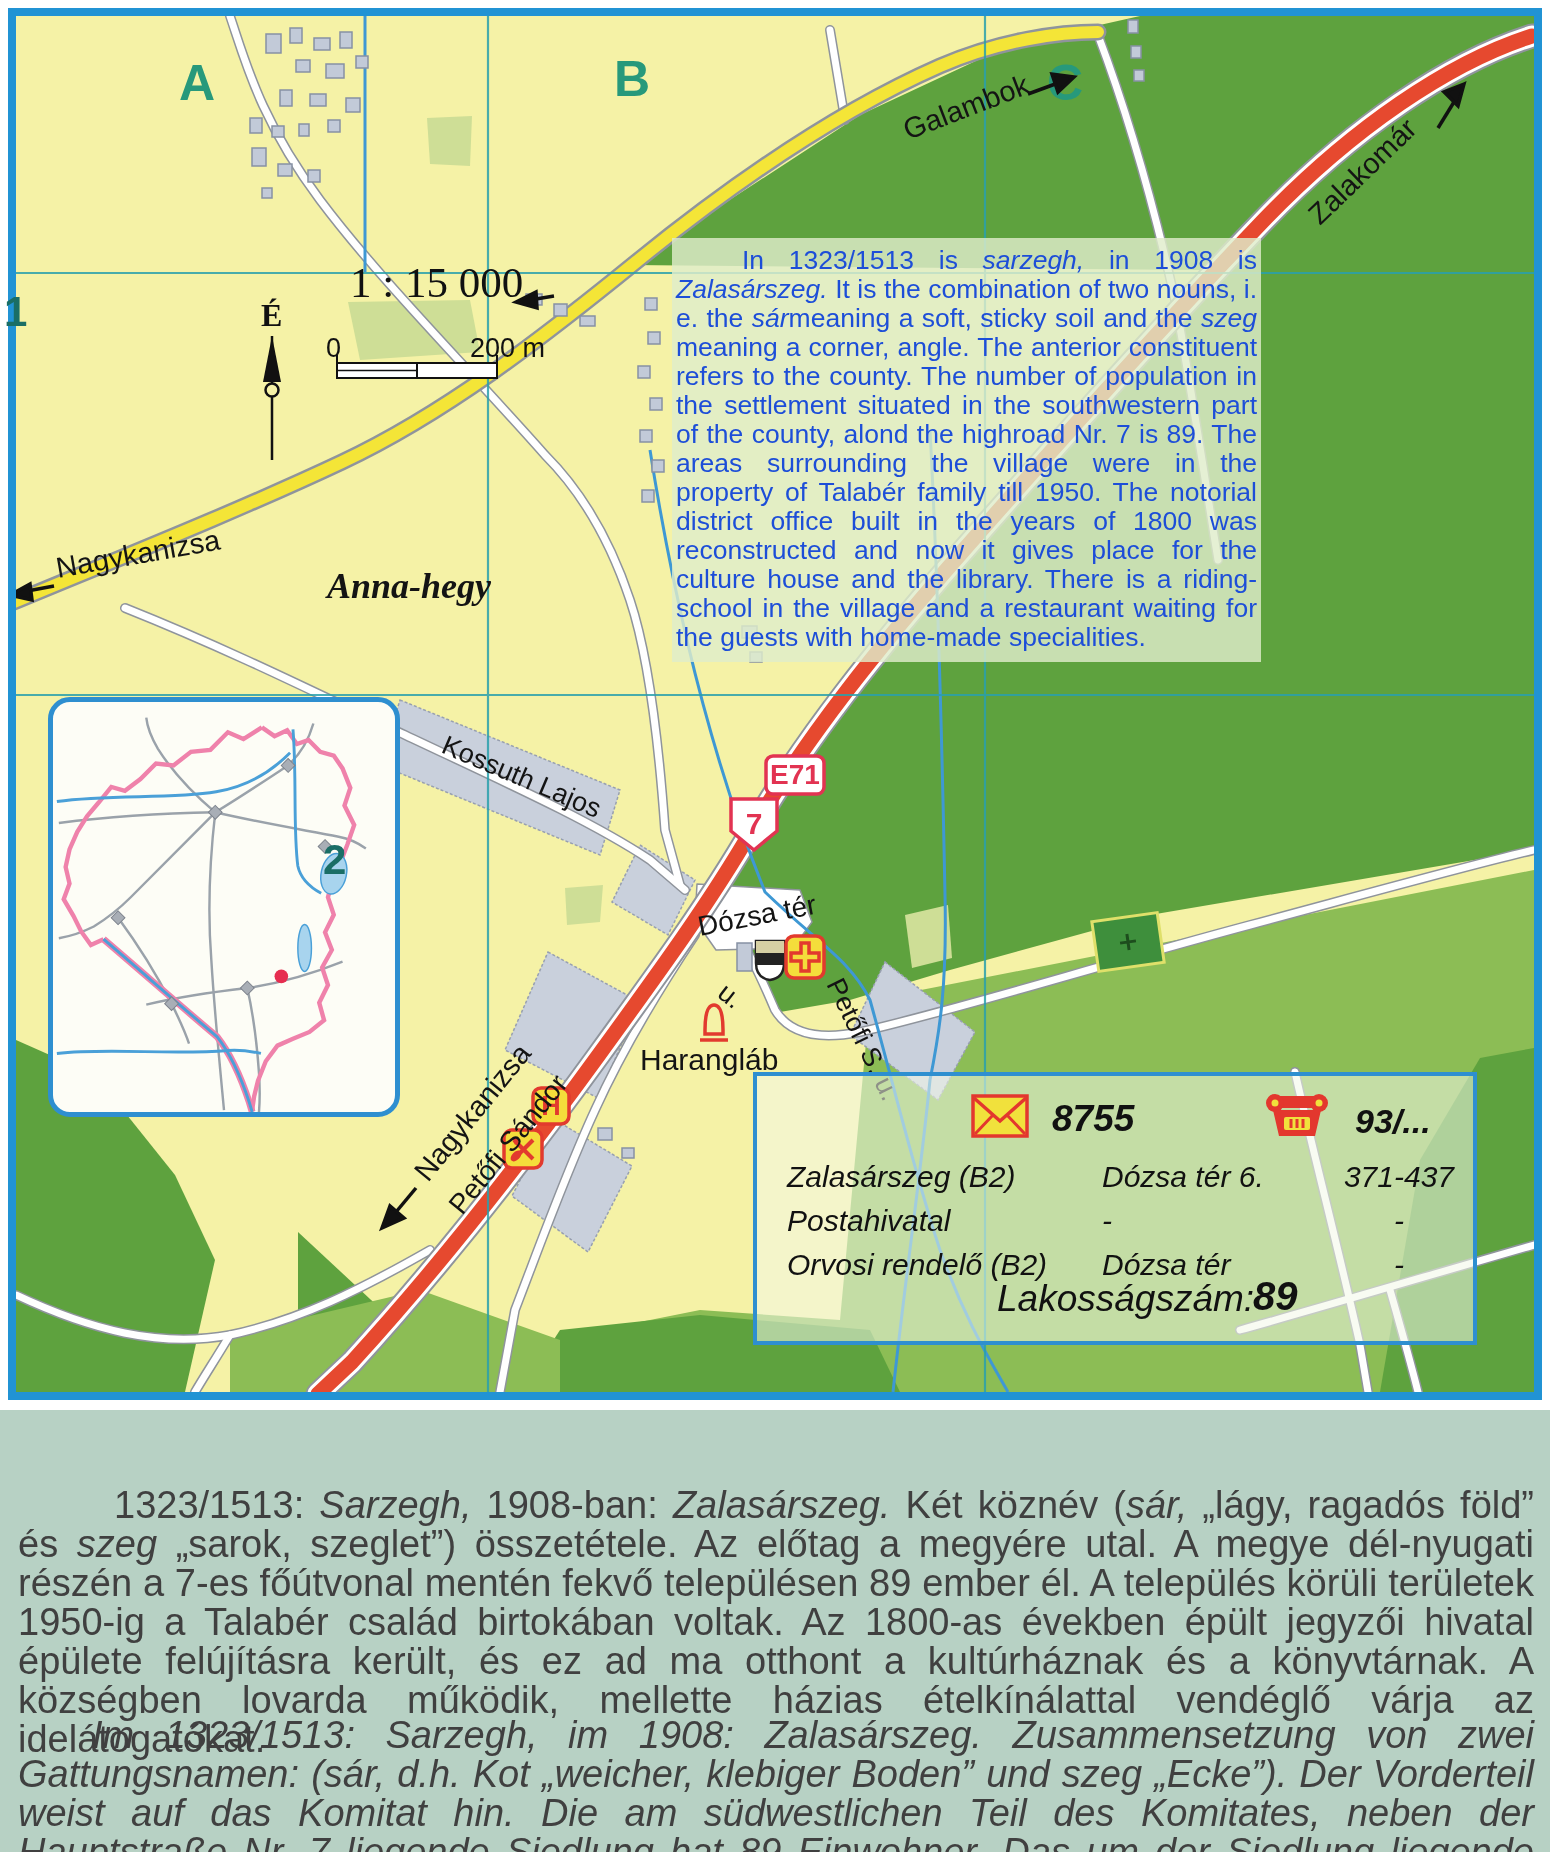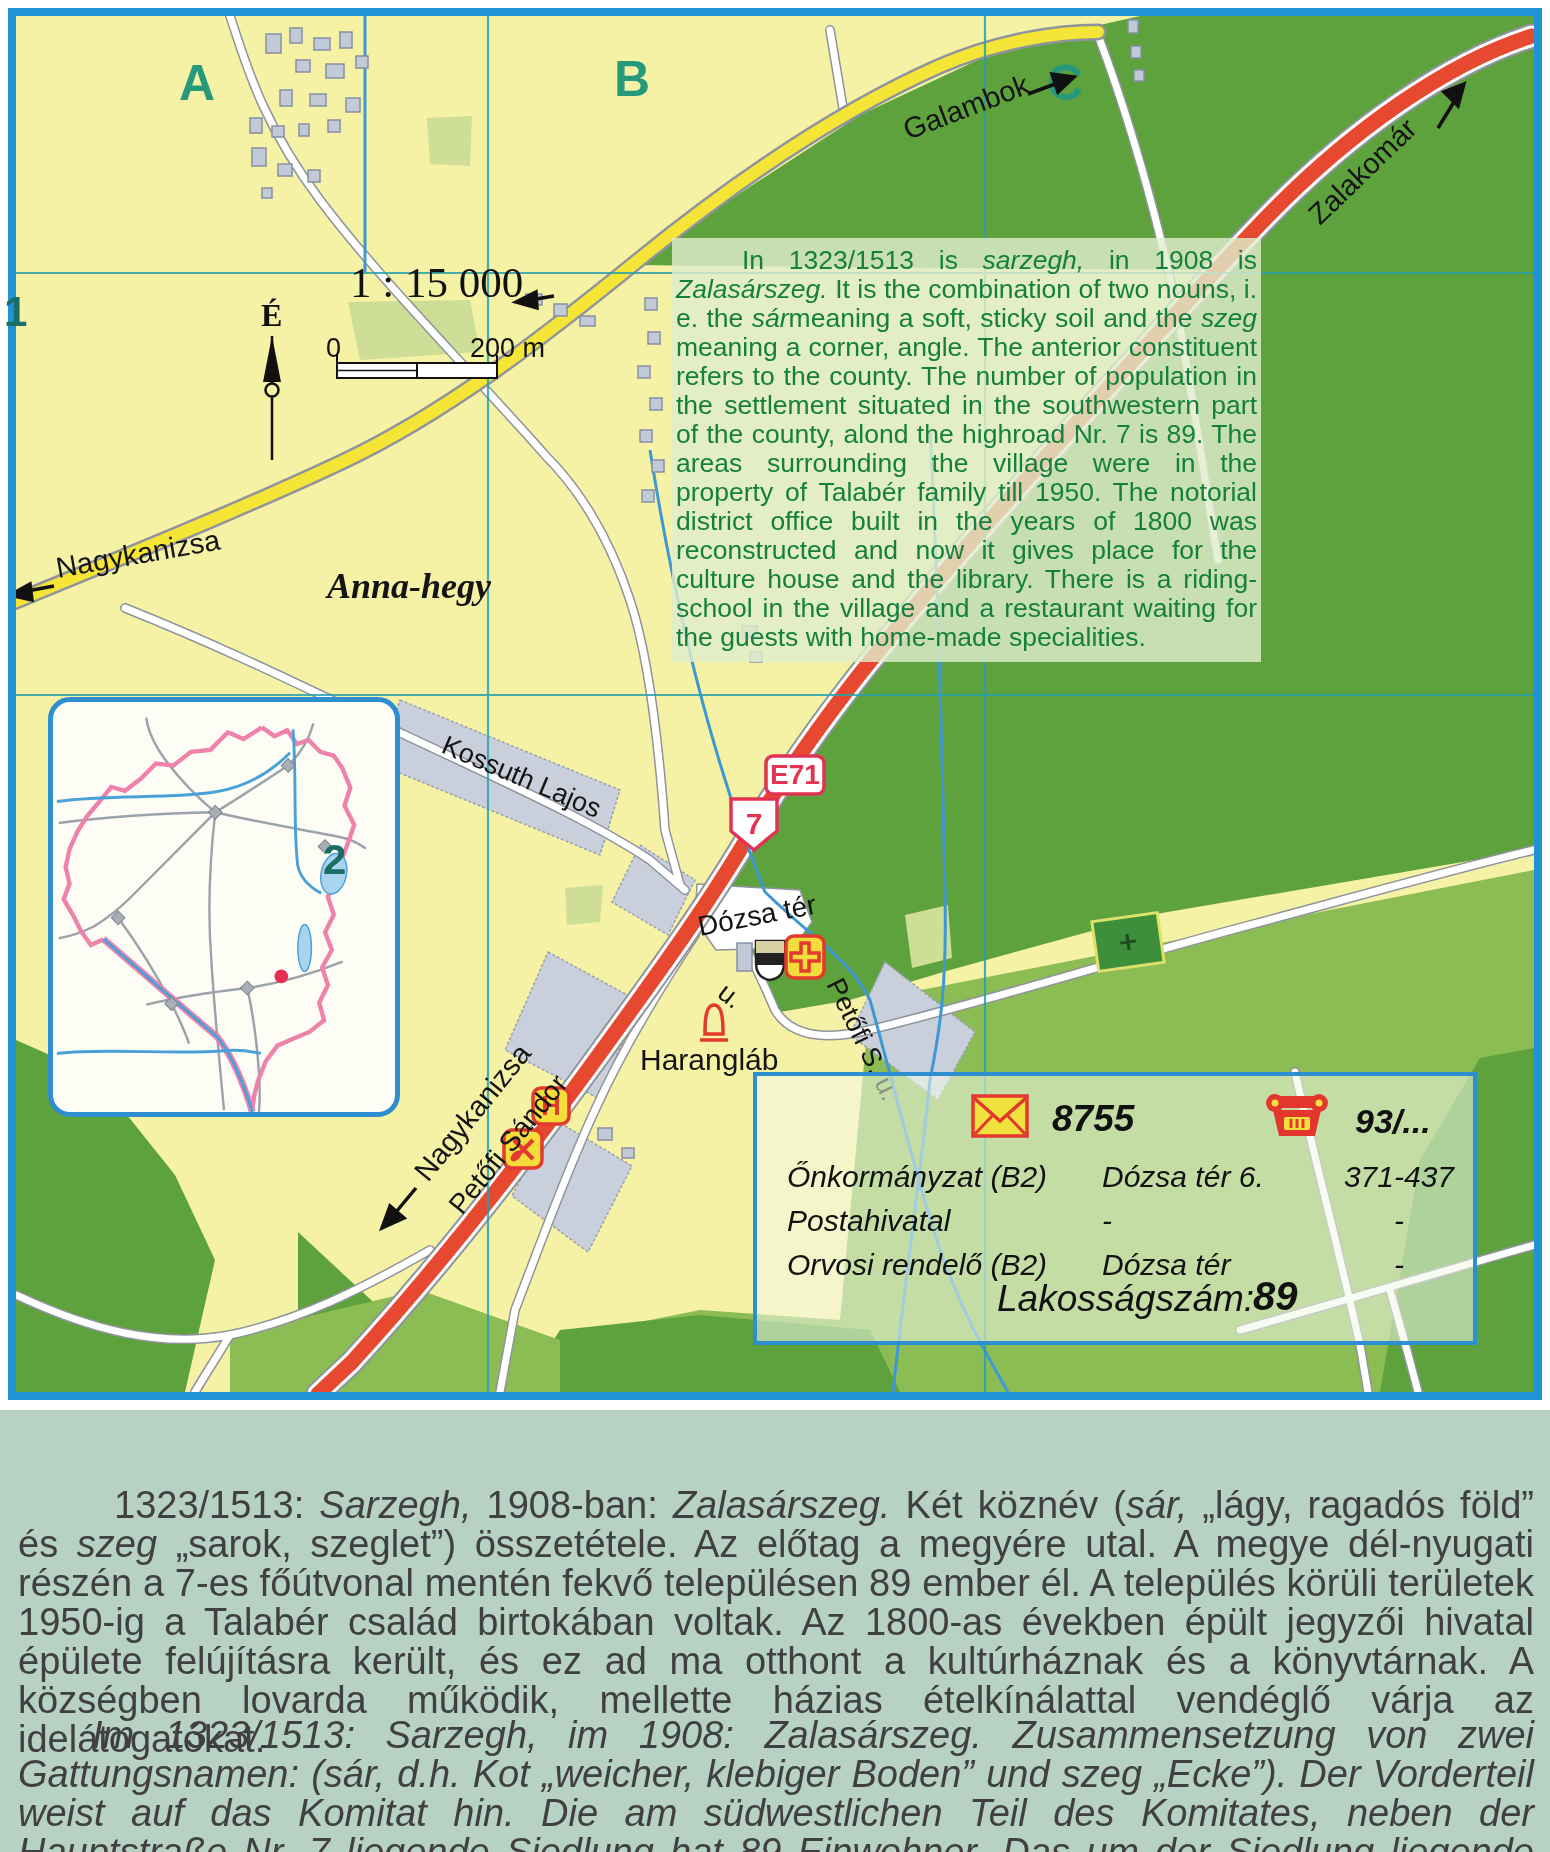--- a/index.html
+++ b/index.html
@@ -9,21 +9,21 @@
   #map-frame{position:absolute;left:8px;top:8px;width:1518px;height:1376px;
              border:8px solid #2193d4;background:#f5f2a6;}
   #map-svg{position:absolute;left:0;top:0;width:1518px;height:1376px;display:block;}
   
   .title-box{position:absolute;left:39px;top:124px;width:645px;height:92px;background:#fdfdfb;
              border:5px solid #2596d1;border-radius:16px;box-sizing:border-box;
              font-family:"Liberation Serif",serif;font-weight:bold;font-size:62px;
              letter-spacing:3px;color:#111;text-align:center;line-height:82px;
              box-shadow:0 0 0 2px #fdfdfb inset;}
   .en-desc{position:absolute;left:656px;top:222px;width:581px;background:rgba(223,237,203,0.82);
-           padding:8px 4px 10px 4px;font-size:26.5px;line-height:29px;color:#15803d;
+           padding:8px 4px 10px 4px;font-size:26.5px;line-height:29px;color:#1d4ed8;
            text-align:justify;text-indent:66px;}
   .inset{position:absolute;left:32px;top:681px;width:352px;height:420px;box-sizing:border-box;
          background:#fdfdf6;border:5px solid #2e8fd0;border-radius:22px;overflow:hidden;}
   .inset svg{width:100%;height:100%;display:block;}
   .info-box{position:absolute;left:737px;top:1056px;width:724px;height:273px;box-sizing:border-box;
             border:4px solid #2e8fd0;background:rgba(242,247,232,0.55);padding-left:44px;}
   .info-box .abs{position:absolute;}
   .ib-postal{left:295px;top:22px;font-size:37px;font-weight:bold;font-style:italic;color:#111;}
   .ib-prefix{left:598px;top:26px;font-size:34px;font-weight:bold;font-style:italic;color:#111;}
   .ib-name{left:30px;font-size:30px;font-style:italic;color:#111;white-space:nowrap;}
@@ -325,21 +325,21 @@
         <circle cx="10" cy="11" r="9" fill="#e3372e"></circle>
         <circle cx="54" cy="11" r="9" fill="#e3372e"></circle>
         <circle cx="10" cy="11" r="3.5" fill="#f1e13c"></circle>
         <circle cx="54" cy="11" r="3.5" fill="#f1e13c"></circle>
         <polygon points="8,18 56,18 50,44 14,44" fill="#e3372e"></polygon>
         <rect x="19" y="25" width="26" height="13" rx="2" fill="#f1e13c"></rect>
         <path d="M26,27 V36 M32,27 V36 M38,27 V36" stroke="#e3372e" stroke-width="3"></path>
       </svg>
       <span class="abs ib-prefix">93/...</span>
 
-      <span class="abs ib-name" style="top:84px">Őnkormányzat (B2)</span>
+      <span class="abs ib-name" style="top:84px">Zalasárszeg (B2)</span>
       <span class="abs ib-addr" style="top:84px">Dózsa tér 6.</span>
       <span class="abs ib-phone" style="top:84px">371-437</span>
 
       <span class="abs ib-name" style="top:128px">Postahivatal</span>
       <span class="abs ib-addr" style="top:128px">-</span>
       <span class="abs ib-phone" style="top:128px">-</span>
 
       <span class="abs ib-name" style="top:172px">Orvosi rendelő (B2)</span>
       <span class="abs ib-addr" style="top:172px">Dózsa tér</span>
       <span class="abs ib-phone" style="top:172px">-</span>

